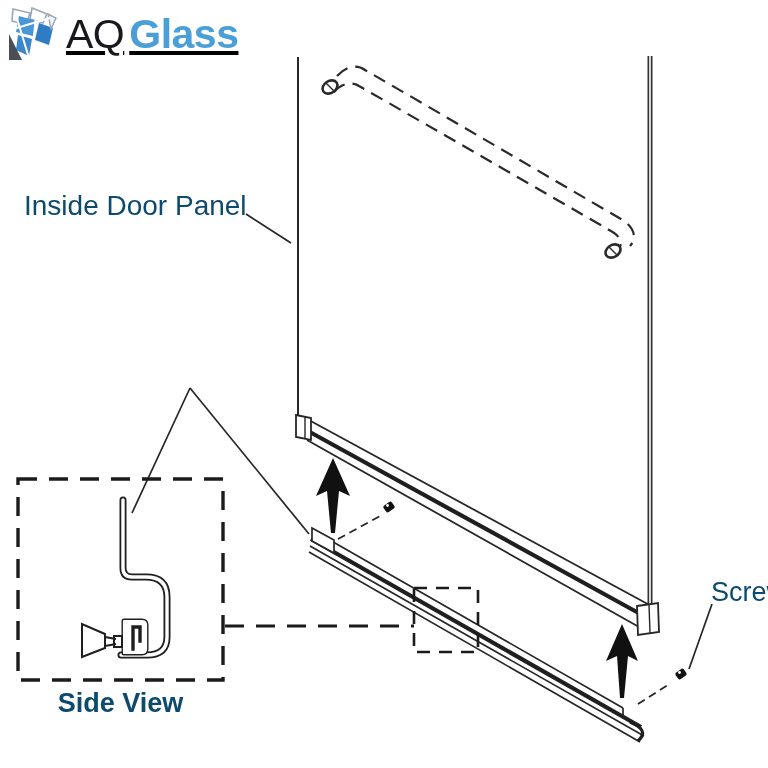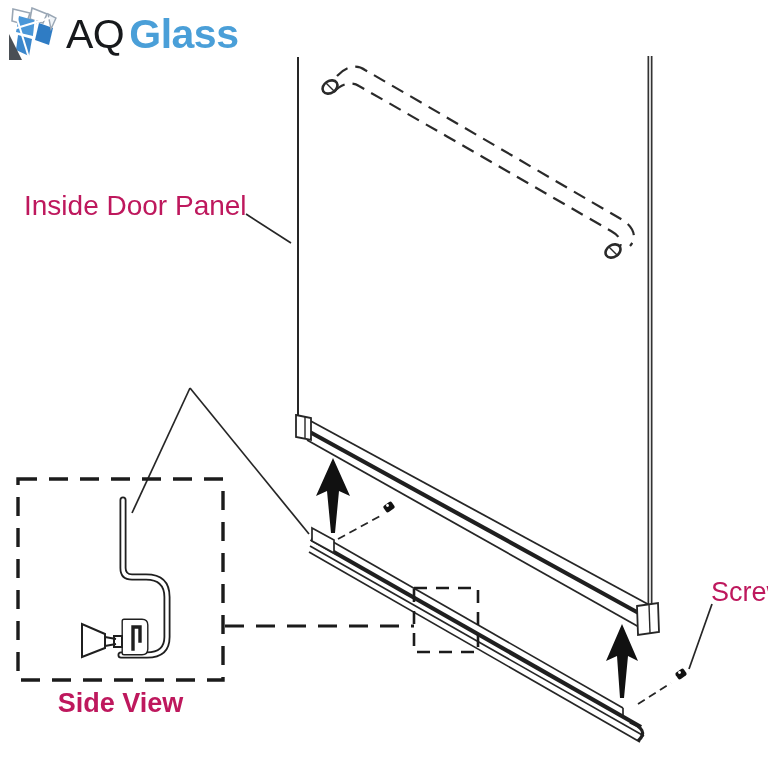--- a/index.html
+++ b/index.html
@@ -1,25 +1,25 @@
 <!DOCTYPE html>
 <html><head>
 <meta charset="utf-8">
 <style>
   html,body{margin:0;padding:0;}
   body{width:768px;height:768px;overflow:hidden;background:#ffffff;
        font-family:"Liberation Sans", sans-serif;}
   .page{position:relative;width:768px;height:768px;background:#fff;overflow:hidden;}
   .diagram{position:absolute;left:0;top:0;width:768px;height:768px;}
-  .logo{position:absolute;left:6px;top:6px;display:flex;align-items:center;gap:8px;}
+  .logo{position:absolute;left:6px;top:6px;display:flex;align-items:center;gap:8px;text-decoration:underline;}
   .logo-icon{width:52px;height:56px;}
   .logo-text{font-size:41px;letter-spacing:-0.5px;white-space:nowrap;line-height:56px;}
   .brand-primary{color:#17191c;font-weight:500;}
   .brand-secondary{color:#4a9fd8;font-weight:700;margin-left:5px;}
-  .label{position:absolute;color:#be185d;font-size:28px;white-space:nowrap;}
+  .label{position:absolute;color:#0c4a6e;font-size:28px;white-space:nowrap;}
   .label-inside-door{left:24px;top:190px;}
   .label-panel-guide{left:125px;top:318px;width:122px;text-align:center;line-height:33px;}
   .label-side-view{left:18px;top:688px;width:205px;text-align:center;font-weight:700;font-size:27px;}
   .label-screw{left:711px;top:577px;font-size:27px;}
 </style>
 </head>
 <body>
 
 <div class="page">
 

